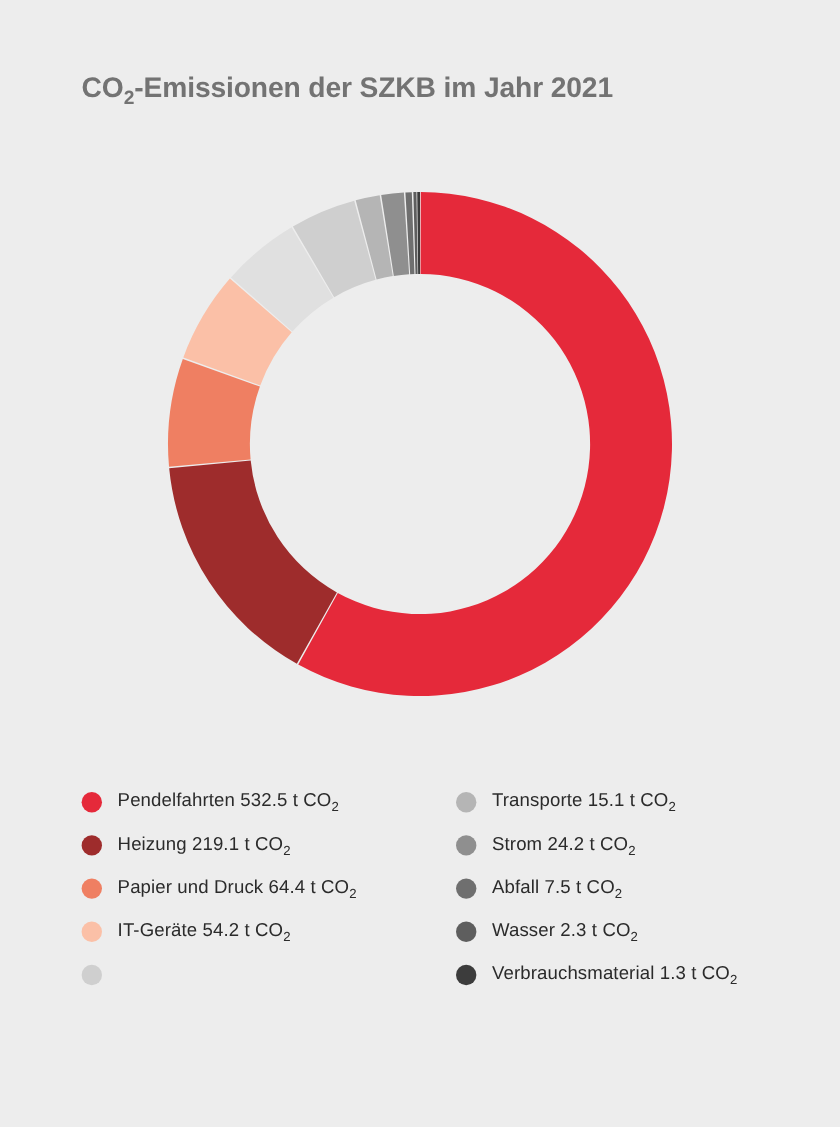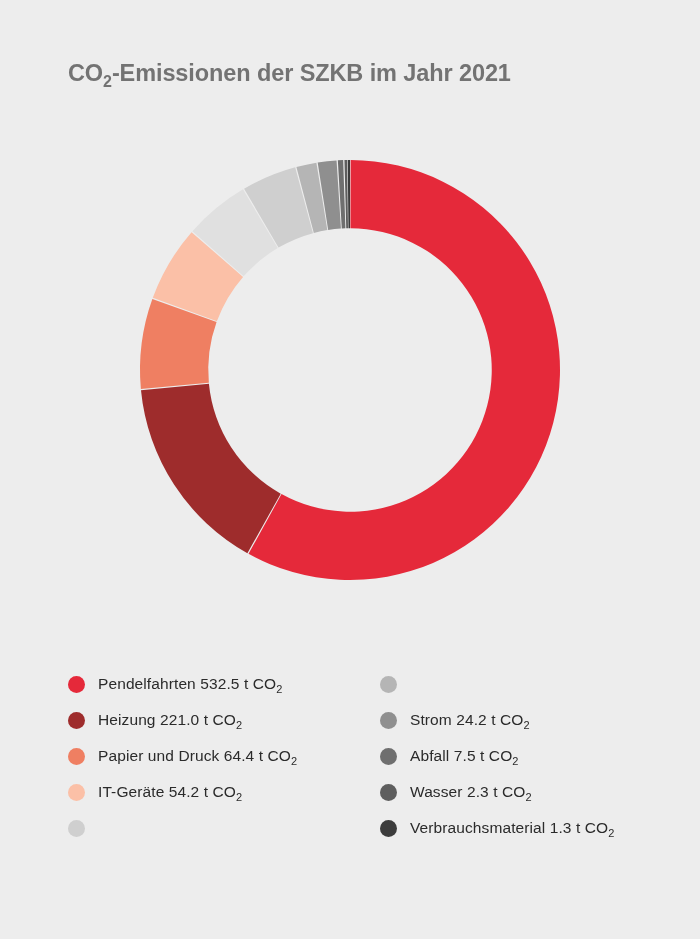--- a/index.html
+++ b/index.html
@@ -60,21 +60,21 @@
   
   #legend {
     position: absolute;
     left: 0;
     top: 650px;
     width: 700px;
     height: 240px;
   }
   .legend-col {
     position: absolute;
-    top: 16px;
+    top: 0;
   }
   #legend-col-left  { left: 68px;  width: 310px; }
   #legend-col-right { left: 380px; width: 300px; }
 
   .legend-item {
     display: flex;
     align-items: center;
     height: 36px;
     white-space: nowrap;
   }
@@ -147,37 +147,38 @@
   </div>
 
   <div id="legend">
     <div class="legend-col" id="legend-col-left">
         <div class="legend-item">
           <span class="legend-dot" style="background: rgb(229, 41, 58);"></span>
           <span class="legend-label"><span>Pendelfahrten 532.5 t CO</span><span class="sub">2</span></span>
         </div>
         <div class="legend-item">
           <span class="legend-dot" style="background: rgb(158, 44, 44);"></span>
-          <span class="legend-label"><span>Heizung 221.0 t CO</span><span class="sub">2</span></span>
+          <span class="legend-label"><span>Heizung 219.1 t CO</span><span class="sub">2</span></span>
         </div>
         <div class="legend-item">
           <span class="legend-dot" style="background: rgb(239, 127, 98);"></span>
           <span class="legend-label"><span>Papier und Druck 64.4 t CO</span><span class="sub">2</span></span>
         </div>
         <div class="legend-item">
           <span class="legend-dot" style="background: rgb(251, 192, 167);"></span>
           <span class="legend-label"><span>IT-Geräte 54.2 t CO</span><span class="sub">2</span></span>
         </div>
         <div class="legend-item">
           <span class="legend-dot" style="background: rgb(207, 207, 207);"></span>
         </div>
       </div>
     <div class="legend-col" id="legend-col-right">
         <div class="legend-item">
           <span class="legend-dot" style="background: rgb(181, 181, 181);"></span>
+          <span class="legend-label"><span>Transporte 15.1 t CO</span><span class="sub">2</span></span>
         </div>
         <div class="legend-item">
           <span class="legend-dot" style="background: rgb(143, 143, 143);"></span>
           <span class="legend-label"><span>Strom 24.2 t CO</span><span class="sub">2</span></span>
         </div>
         <div class="legend-item">
           <span class="legend-dot" style="background: rgb(111, 111, 111);"></span>
           <span class="legend-label"><span>Abfall 7.5 t CO</span><span class="sub">2</span></span>
         </div>
         <div class="legend-item">

